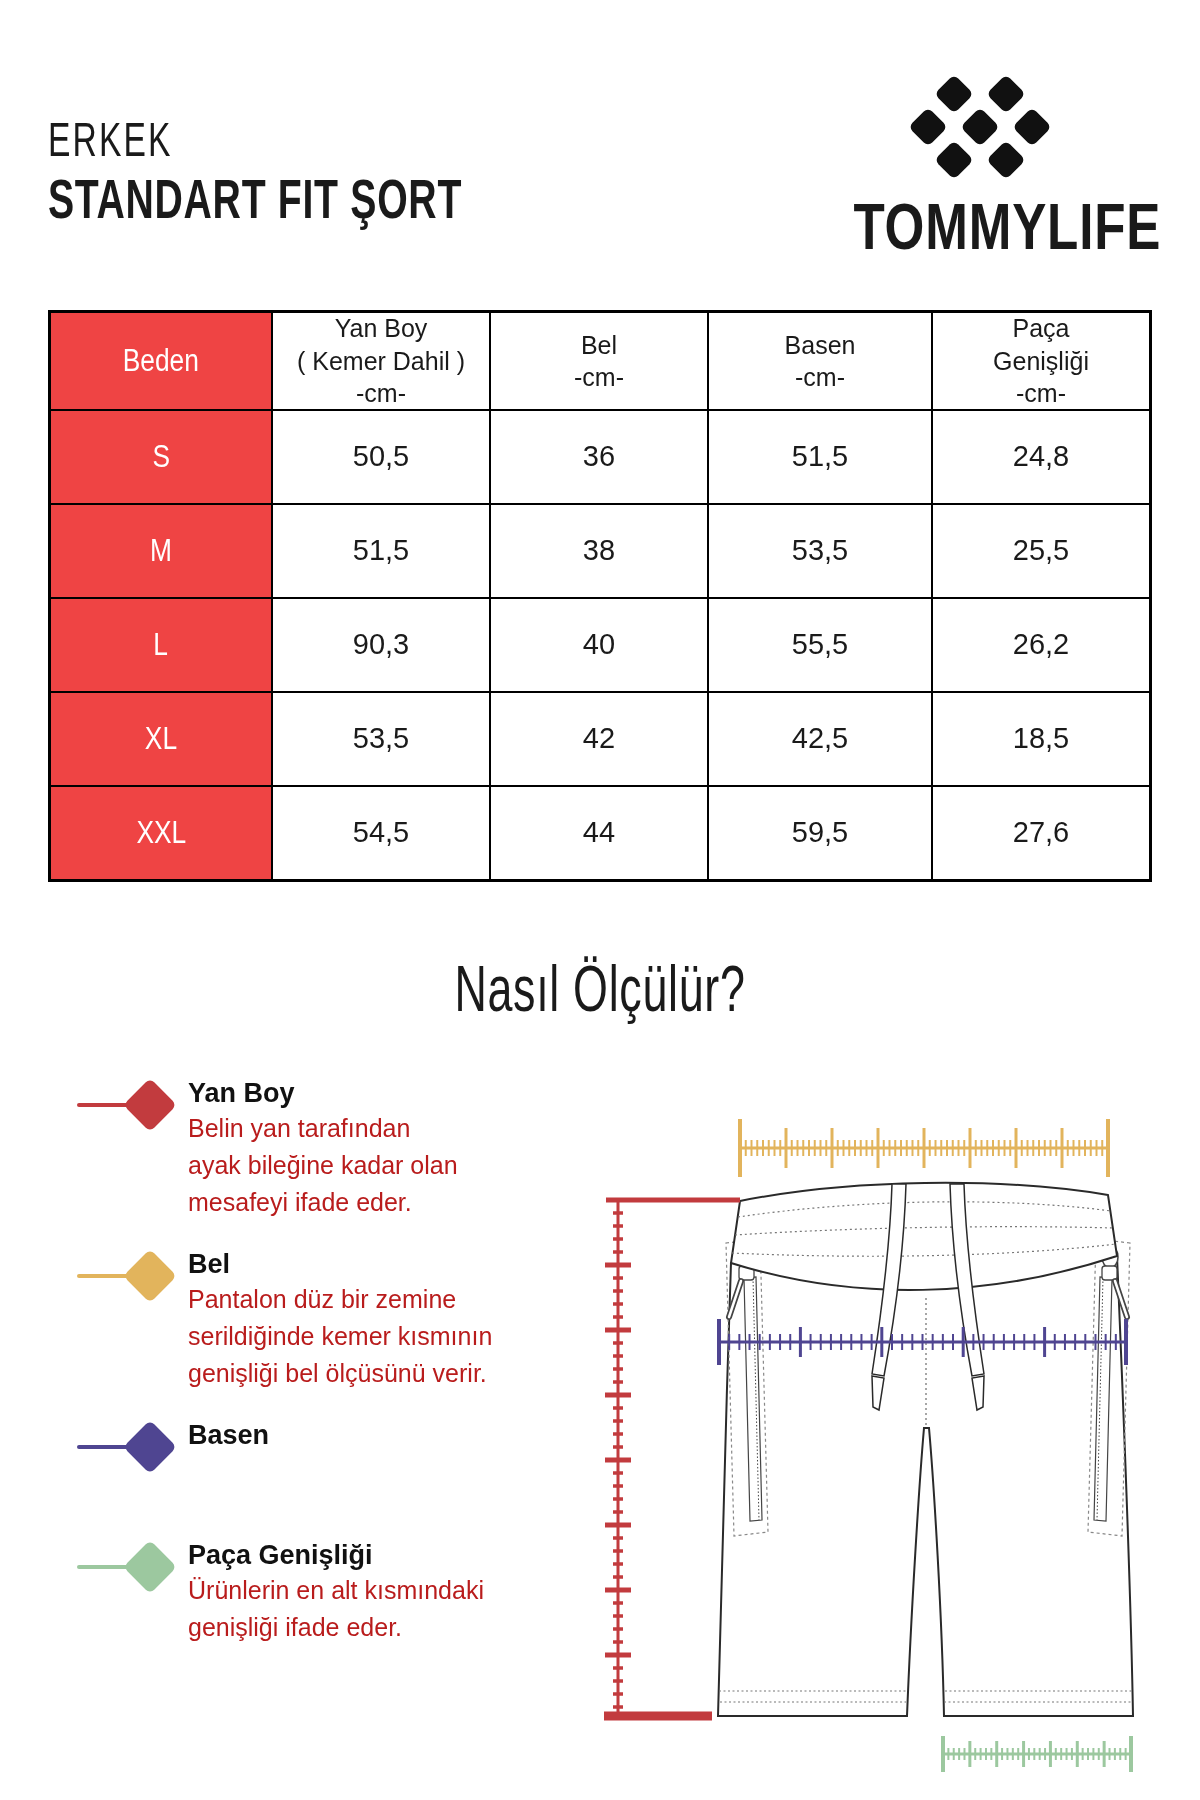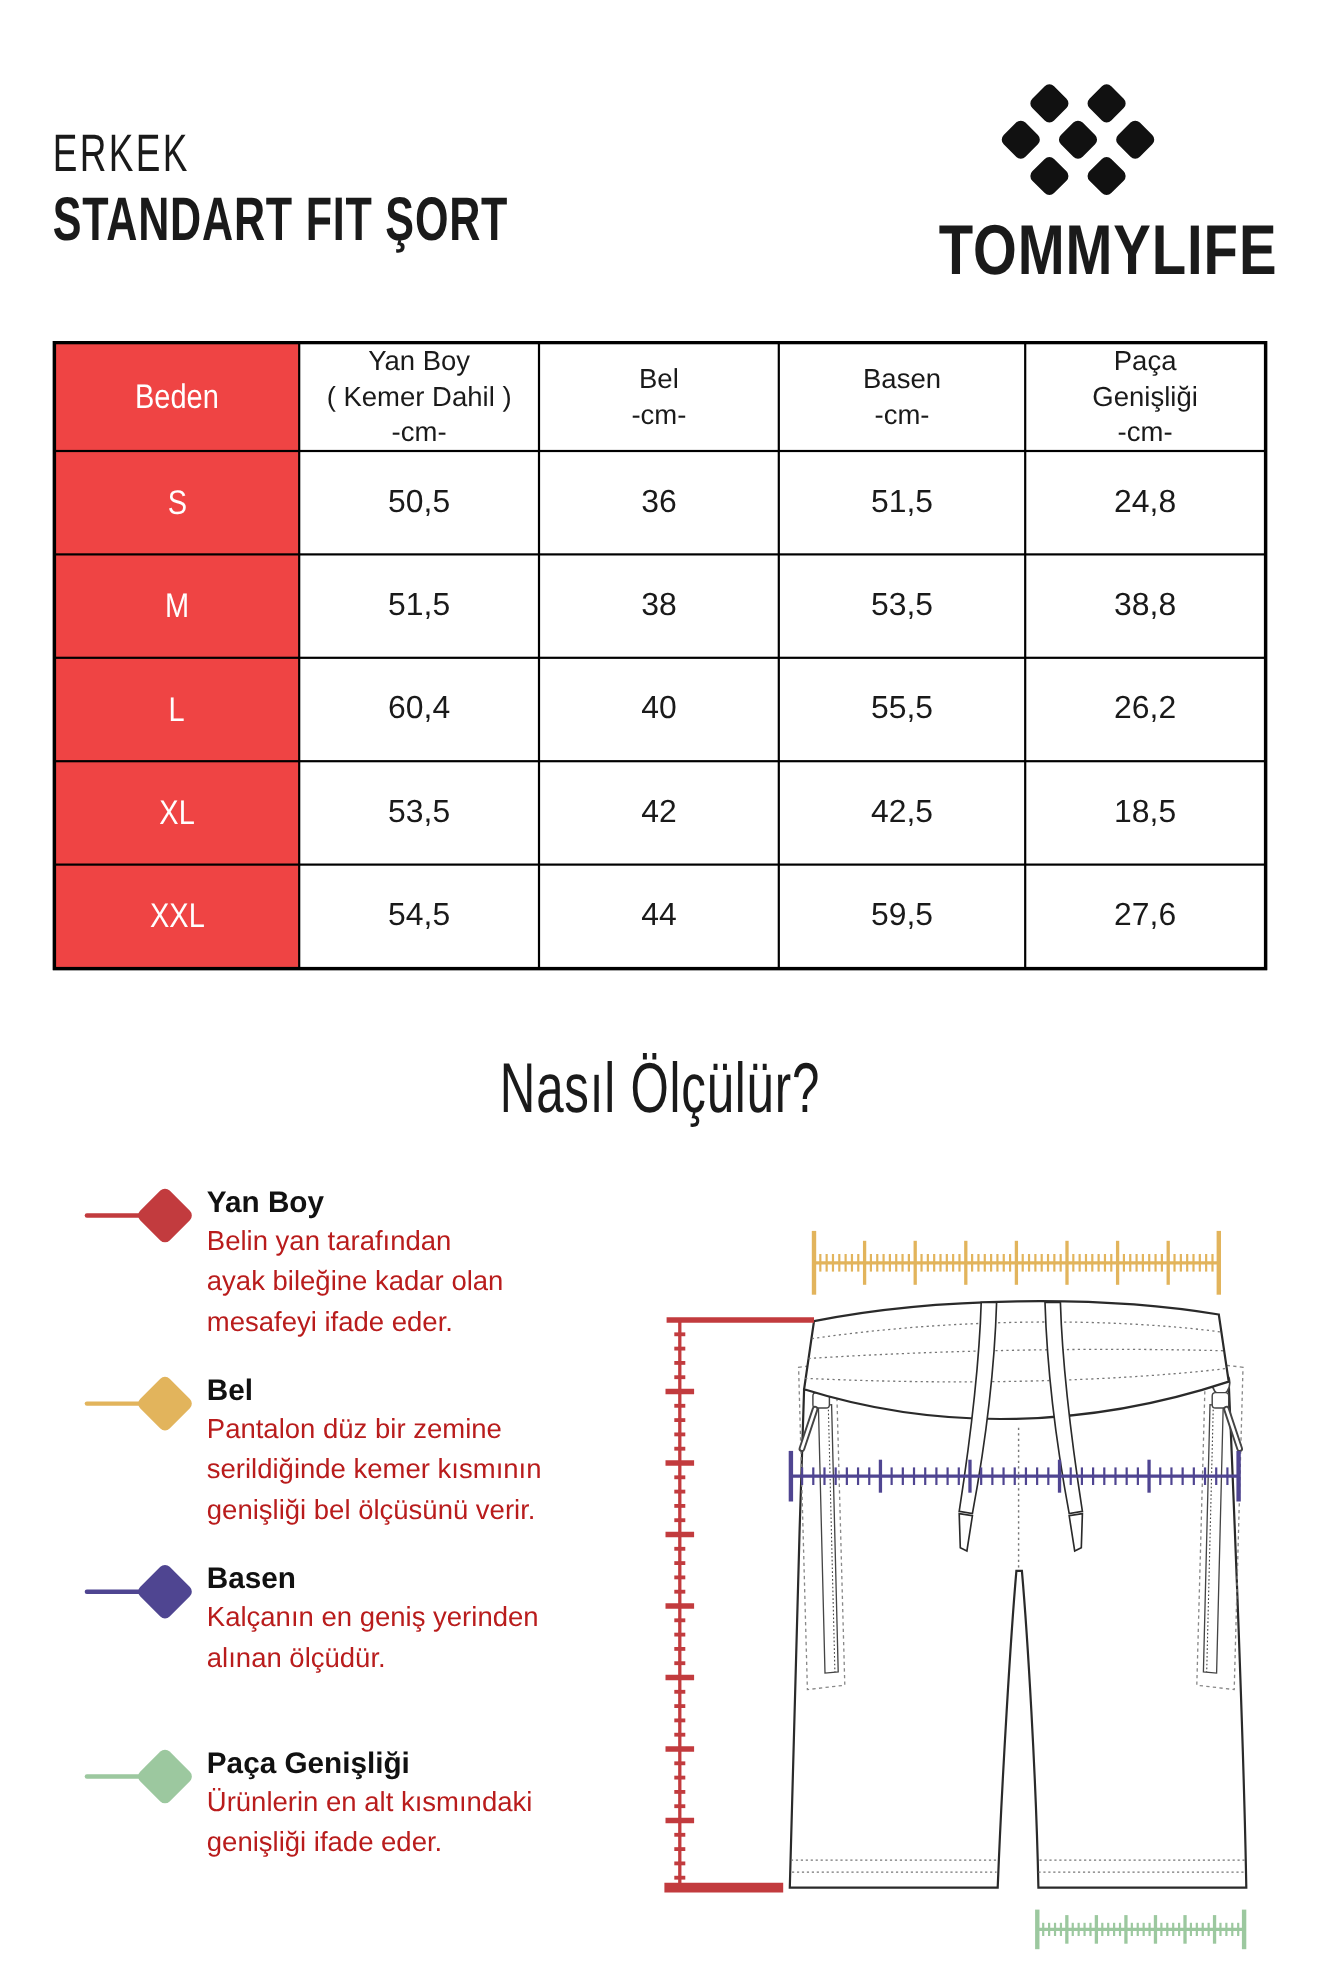--- a/index.html
+++ b/index.html
@@ -88,24 +88,24 @@
     <div class="cell dark"><span>S</span></div>
     <div class="cell">50,5</div>
     <div class="cell">36</div>
     <div class="cell">51,5</div>
     <div class="cell">24,8</div>
 
     <div class="cell dark"><span>M</span></div>
     <div class="cell">51,5</div>
     <div class="cell">38</div>
     <div class="cell">53,5</div>
-    <div class="cell">38,8</div>
+    <div class="cell">25,5</div>
 
     <div class="cell dark"><span>L</span></div>
-    <div class="cell">60,4</div>
+    <div class="cell">90,3</div>
     <div class="cell">40</div>
     <div class="cell">55,5</div>
     <div class="cell">26,2</div>
 
     <div class="cell dark"><span>XL</span></div>
     <div class="cell">53,5</div>
     <div class="cell">42</div>
     <div class="cell">42,5</div>
     <div class="cell">18,5</div>
 
@@ -148,22 +148,20 @@
       </div>
     </div>
 
     <div class="legend-item m3">
       <div class="lg-marker">
         <div class="lg-line" style="background: rgb(79, 69, 145);"></div>
         <div class="lg-diamond" style="background: rgb(79, 69, 145);"></div>
       </div>
       <div class="lg-text">
         <div class="lg-label">Basen</div>
-        <div class="lg-desc">Kalçanın en geniş yerinden
-alınan ölçüdür.</div>
       </div>
     </div>
 
     <div class="legend-item">
       <div class="lg-marker">
         <div class="lg-line" style="background: rgb(156, 200, 159);"></div>
         <div class="lg-diamond" style="background: rgb(156, 200, 159);"></div>
       </div>
       <div class="lg-text">
         <div class="lg-label">Paça Genişliği</div>

